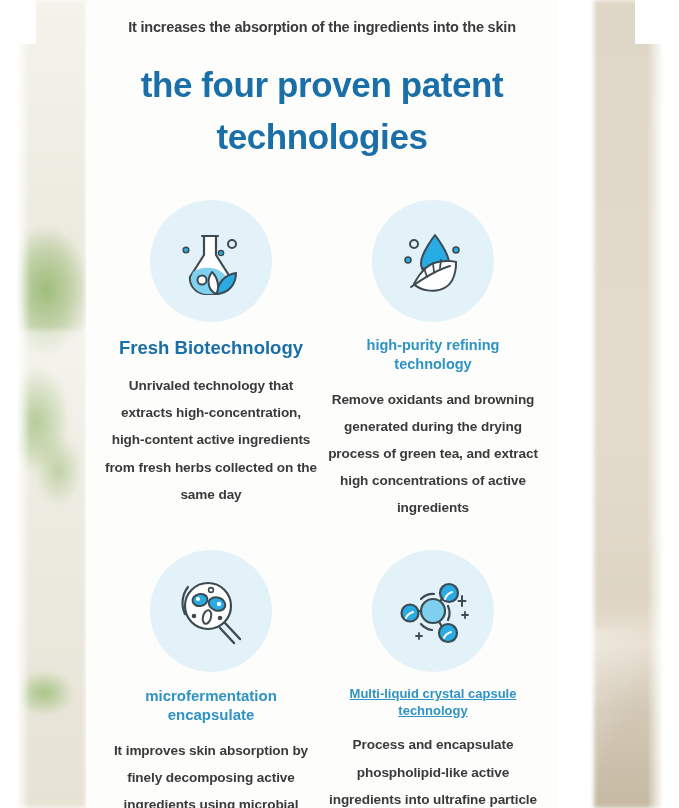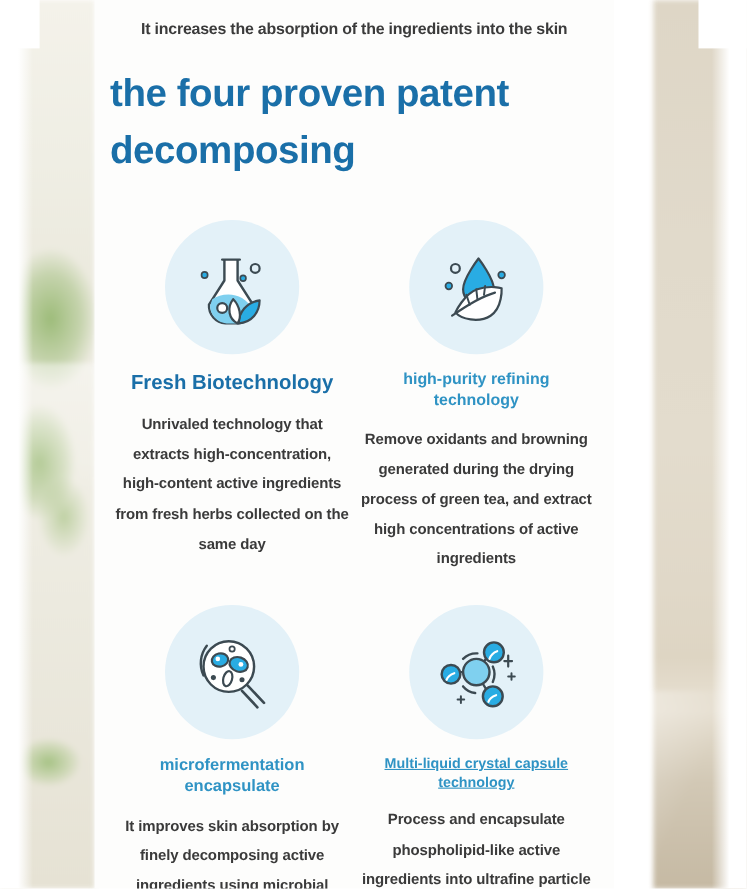--- a/index.html
+++ b/index.html
@@ -128,20 +128,21 @@
     text-align: center;
     font-size: 14.5px;
     font-weight: bold;
     color: #3b3b3b;
     letter-spacing: -0.2px;
     line-height: 1.3;
   }
 
   .headline {
     margin: 22px 0 0 0;
+    text-align: center;
     font-size: 35px;
     font-weight: bold;
     color: #1a6fa8;
     line-height: 1.5;
     letter-spacing: -0.4px;
   }
 
   
   .grid {
     position: absolute;
@@ -207,21 +208,21 @@
   <div class="bg-strip bg-right"></div>
   <div class="bg-strip bg-right-white"></div>
   <div class="bg-strip bg-right-white top-cut"></div>
 
   <div id="panel">
 
     <p class="kicker">It increases the absorption of the ingredients into the skin</p>
 
     <h1 class="headline">
       <span>the four proven patent</span><br>
-      <span>decomposing</span>
+      <span>technologies</span>
     </h1>
 
     <div class="grid">
 
       <div class="card">
         <div class="icon-circle">
           <span>
             <svg width="78" height="78" viewBox="0 0 78 78" fill="none">
               <path d="M30 14 L46 14 M32 14 L32 33 L18 55 A16 16 0 0 0 33 72 L44 72 A16 16 0 0 0 58 55 L44 33 L44 14" fill="#ffffff" stroke="#3c4a52" stroke-width="2.2" stroke-linejoin="round" stroke-linecap="round"></path>
               <path d="M21 50 C28 45 40 44 48 49 C53 52 56 56 57 59 A16 16 0 0 1 42 72 L34 72 A16 16 0 0 1 19 56 Z" fill="#7fd0ef" stroke="none"></path>

